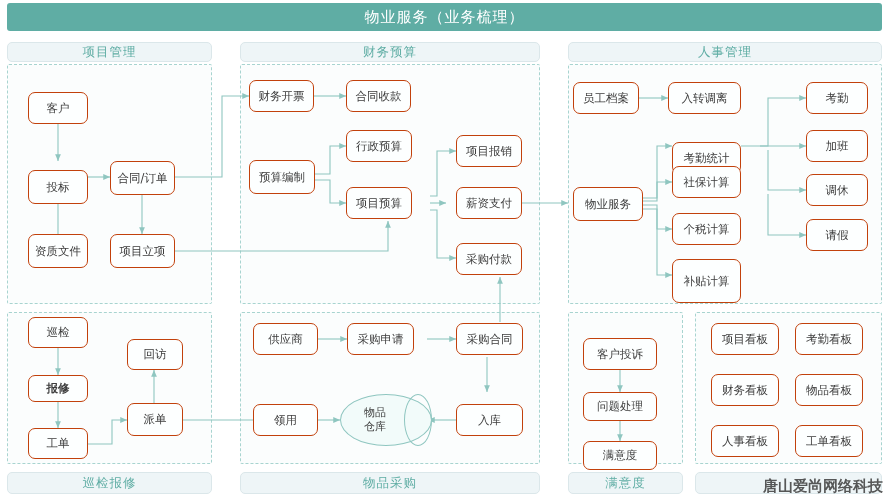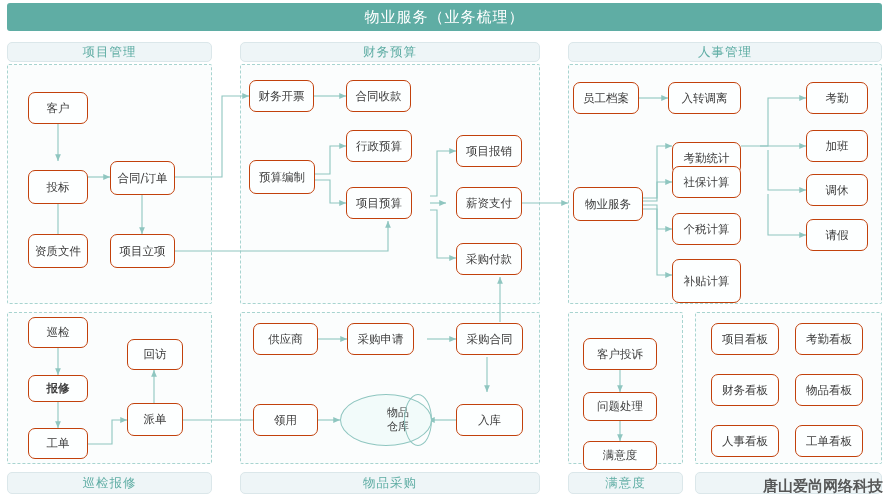--- a/index.html
+++ b/index.html
@@ -36,21 +36,21 @@
     display:flex;align-items:center;justify-content:center;
     color:#3d3d3d;font-size:11.5px;line-height:1.25;text-align:center;
     z-index:5;
   }
 
   
   .cyl{
     position:absolute;box-sizing:border-box;z-index:5;
     background:#f2fbfa;border:1px solid #8fc6c0;
     border-radius:50%/50%;
-    display:flex;align-items:center;justify-content:flex-end;
+    display:flex;align-items:center;justify-content:center;
     color:#3d3d3d;font-size:11px;line-height:1.25;text-align:center;
     padding-right:22px;
   }
   .cyl::after{
     content:"";position:absolute;right:-1px;top:-1px;
     width:28px;height:calc(100% + 2px);
     border:1px solid #8fc6c0;border-radius:50%;
     background:transparent;box-sizing:border-box;
   }
 

